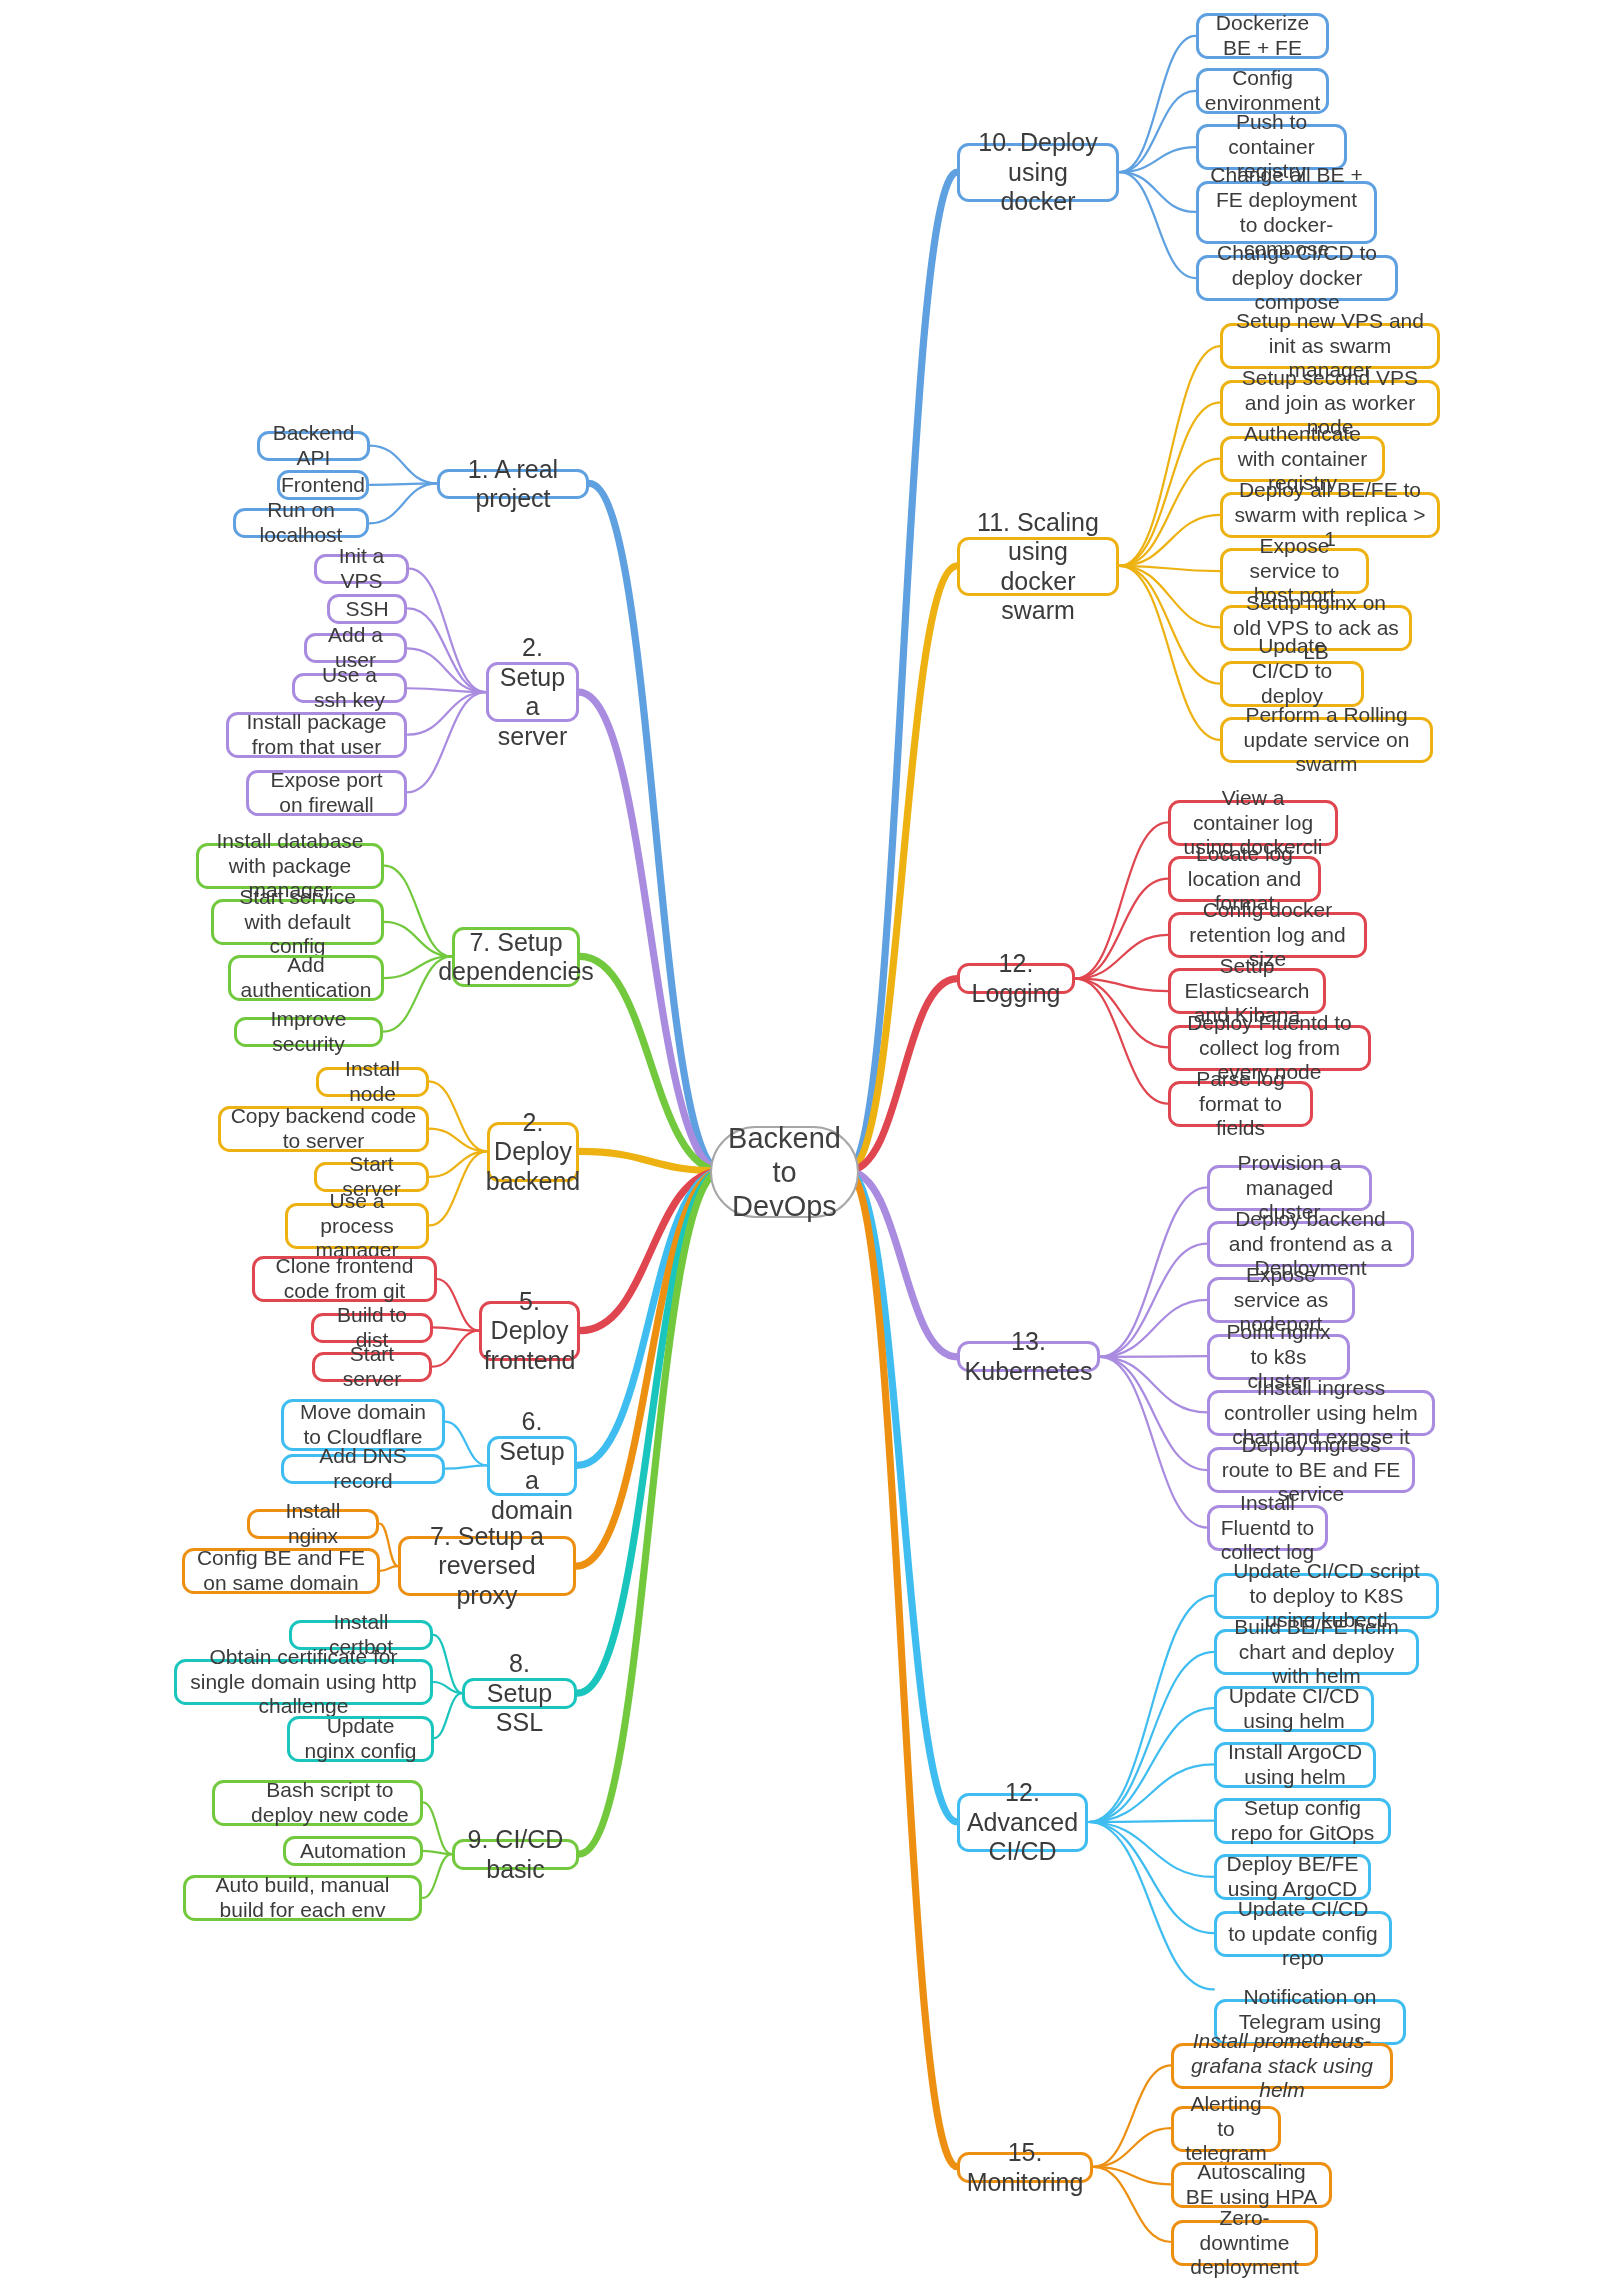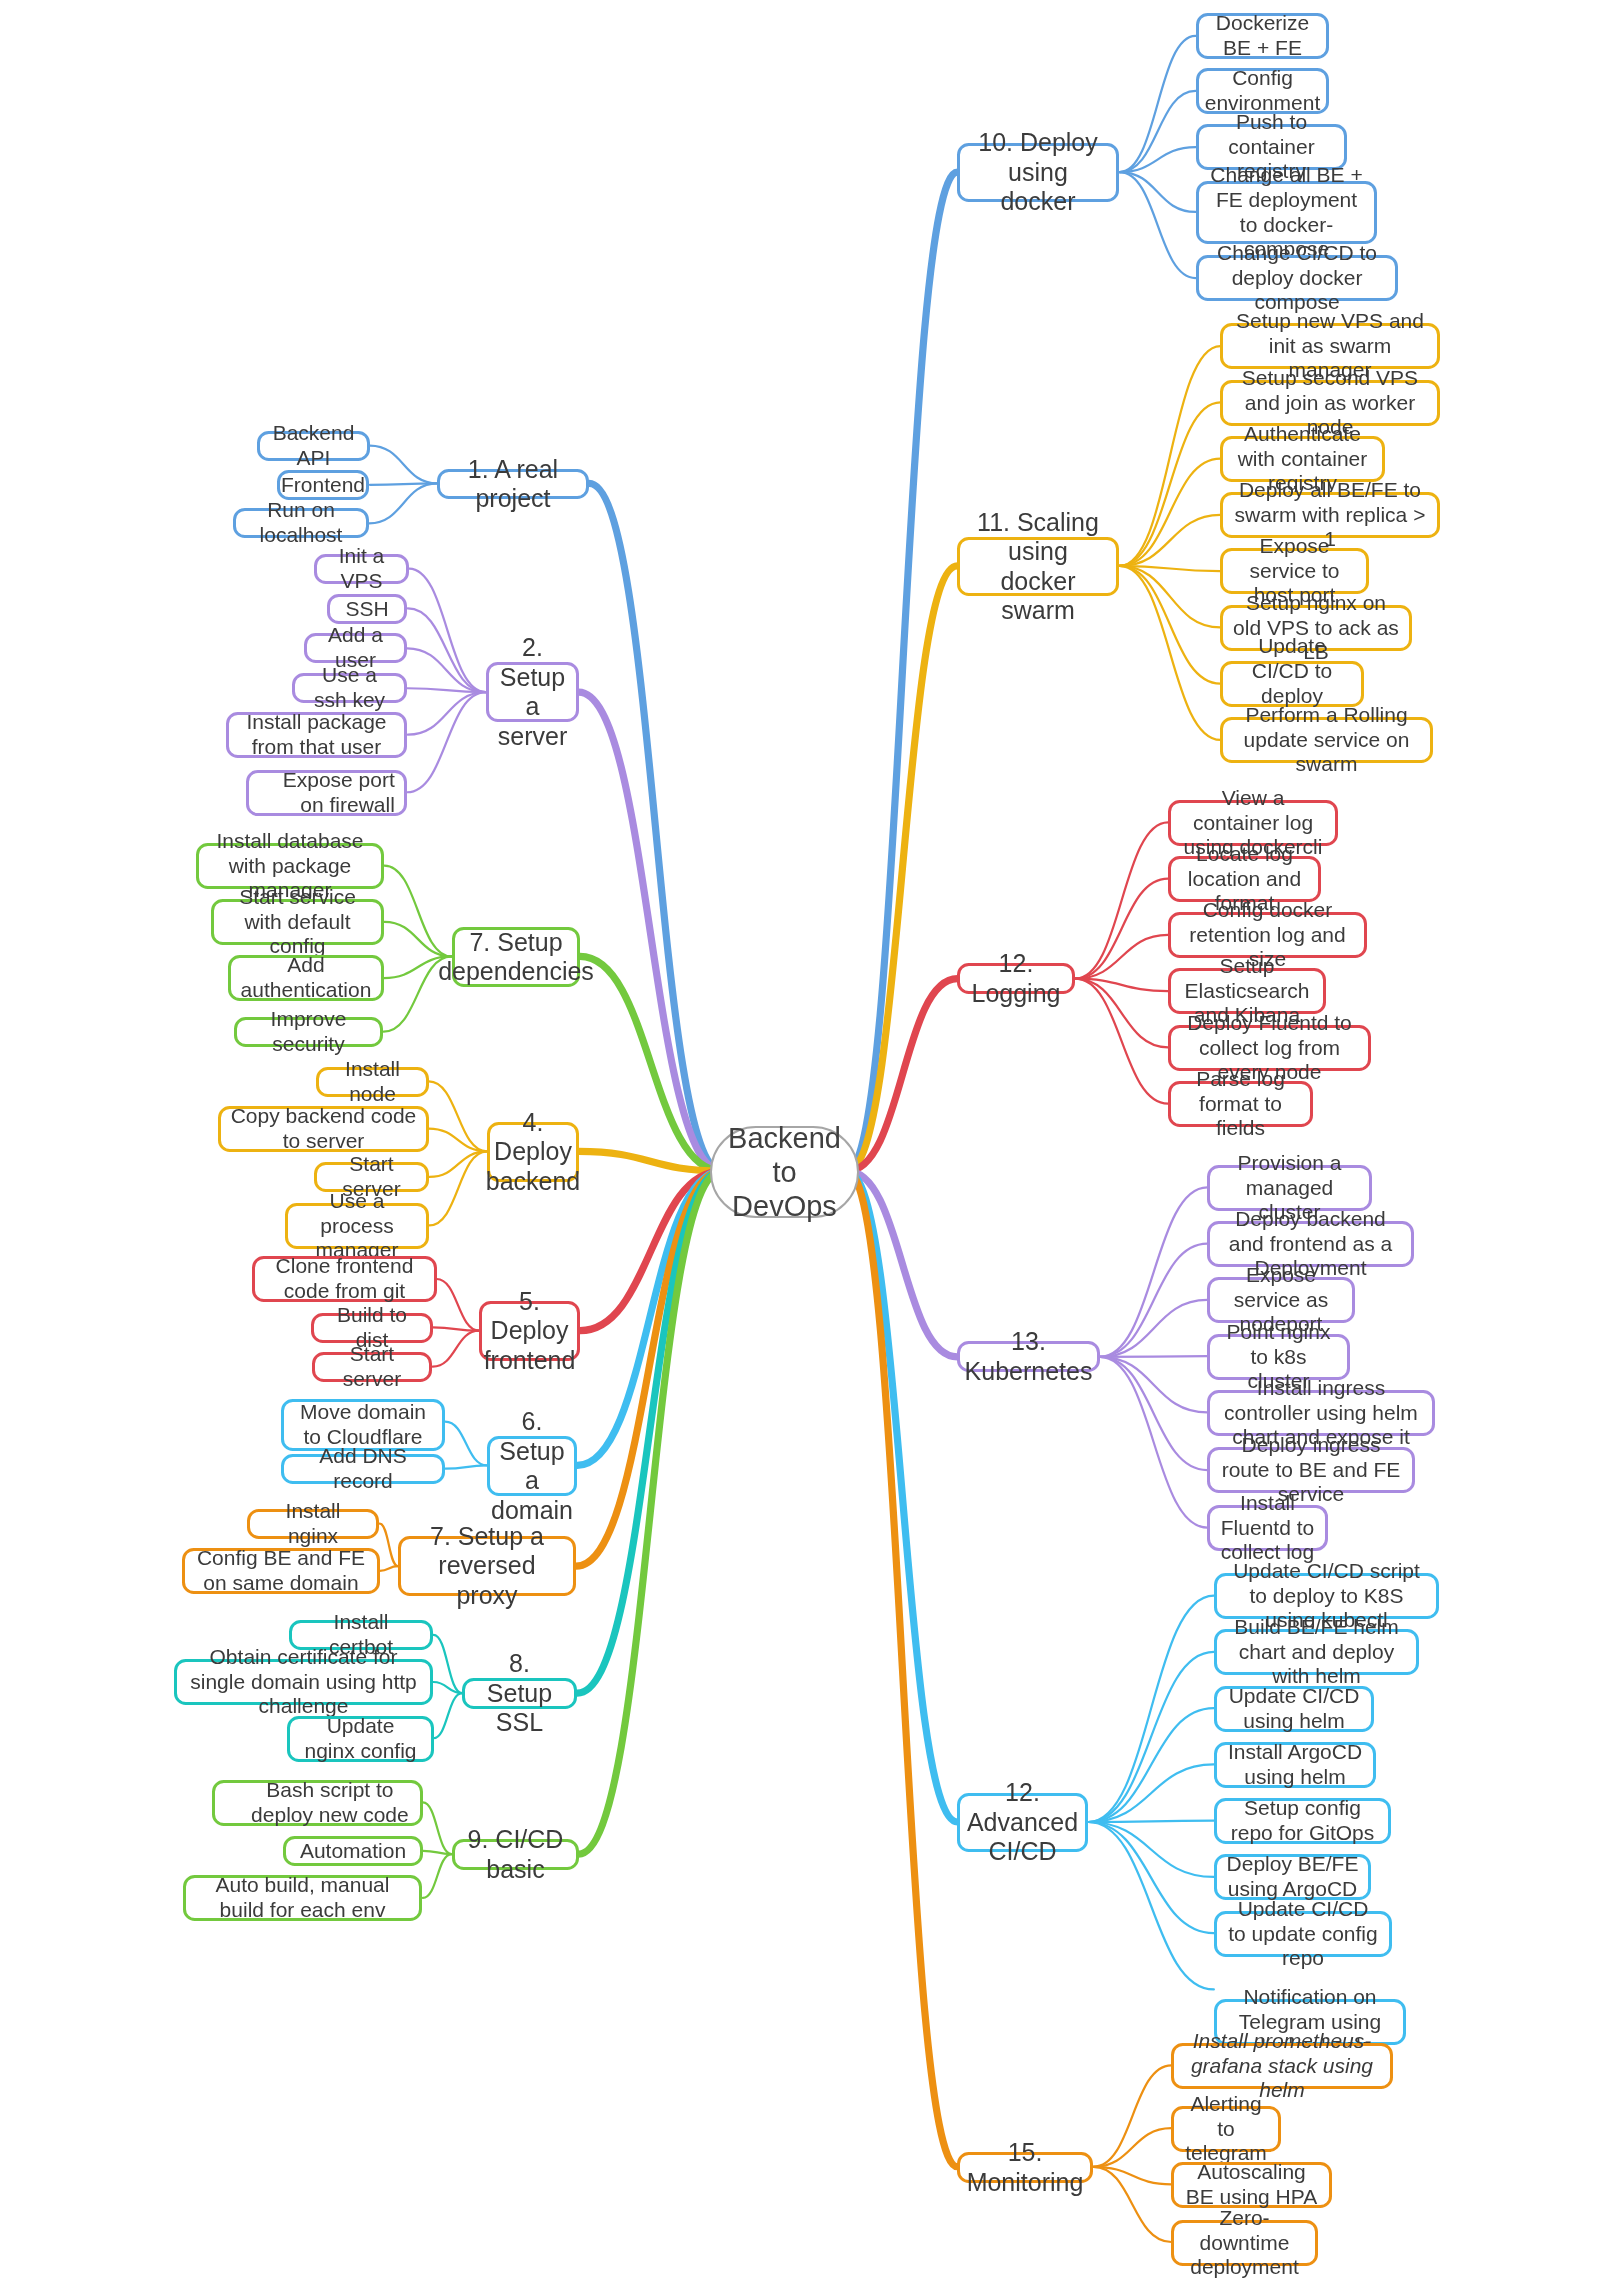--- a/index.html
+++ b/index.html
@@ -129,27 +129,27 @@
       <div class="node branch" style="left: 437px; top: 469px; width: 152px; height: 30px; border-color: rgb(94, 160, 224);">1. A real project</div>
       <div class="node leaf" style="left: 257px; top: 431px; width: 113px; height: 30px; border-color: rgb(94, 160, 224);">Backend API</div>
       <div class="node leaf" style="left: 277px; top: 470px; width: 92px; height: 30px; border-color: rgb(94, 160, 224);">Frontend</div>
       <div class="node leaf" style="left: 233px; top: 508px; width: 136px; height: 30px; border-color: rgb(94, 160, 224);">Run on localhost</div>
       <div class="node branch" style="left: 486px; top: 662px; width: 93px; height: 60px; border-color: rgb(169, 139, 224);">2. Setup a server</div>
       <div class="node leaf" style="left: 314px; top: 554px; width: 95px; height: 30px; border-color: rgb(169, 139, 224);">Init a VPS</div>
       <div class="node leaf" style="left: 327px; top: 594px; width: 80px; height: 30px; border-color: rgb(169, 139, 224);">SSH</div>
       <div class="node leaf" style="left: 304px; top: 633px; width: 103px; height: 30px; border-color: rgb(169, 139, 224);">Add a user</div>
       <div class="node leaf" style="left: 292px; top: 673px; width: 115px; height: 30px; border-color: rgb(169, 139, 224);">Use a ssh key</div>
       <div class="node leaf" style="left: 226px; top: 712px; width: 181px; height: 46px; border-color: rgb(169, 139, 224);">Install package from that user</div>
-      <div class="node leaf" style="left: 246px; top: 770px; width: 161px; height: 46px; border-color: rgb(169, 139, 224); text-align: right;">Expose port on firewall</div>
+      <div class="node leaf" style="left: 246px; top: 770px; width: 161px; height: 46px; border-color: rgb(169, 139, 224);">Expose port on firewall</div>
       <div class="node branch" style="left: 452px; top: 927px; width: 128px; height: 60px; border-color: rgb(115, 201, 62);">7. Setup dependencies</div>
       <div class="node leaf" style="left: 196px; top: 843px; width: 188px; height: 46px; border-color: rgb(115, 201, 62);">Install database with package manager</div>
       <div class="node leaf" style="left: 211px; top: 899px; width: 173px; height: 46px; border-color: rgb(115, 201, 62);">Start service with default config</div>
       <div class="node leaf" style="left: 228px; top: 955px; width: 156px; height: 46px; border-color: rgb(115, 201, 62);">Add authentication</div>
       <div class="node leaf" style="left: 234px; top: 1017px; width: 149px; height: 30px; border-color: rgb(115, 201, 62);">Improve security</div>
-      <div class="node branch" style="left: 487px; top: 1122px; width: 92px; height: 60px; border-color: rgb(237, 178, 17);">4. Deploy backend</div>
+      <div class="node branch" style="left: 487px; top: 1122px; width: 92px; height: 60px; border-color: rgb(237, 178, 17);">2. Deploy backend</div>
       <div class="node leaf" style="left: 316px; top: 1067px; width: 113px; height: 30px; border-color: rgb(237, 178, 17);">Install node</div>
       <div class="node leaf" style="left: 218px; top: 1106px; width: 211px; height: 46px; border-color: rgb(237, 178, 17);">Copy backend code to server</div>
       <div class="node leaf" style="left: 314px; top: 1162px; width: 115px; height: 30px; border-color: rgb(237, 178, 17);">Start server</div>
       <div class="node leaf" style="left: 285px; top: 1203px; width: 144px; height: 46px; border-color: rgb(237, 178, 17);">Use a process manager</div>
       <div class="node branch" style="left: 479px; top: 1301px; width: 101px; height: 60px; border-color: rgb(224, 70, 79);">5.  Deploy frontend</div>
       <div class="node leaf" style="left: 252px; top: 1256px; width: 185px; height: 46px; border-color: rgb(224, 70, 79);">Clone frontend code from git</div>
       <div class="node leaf" style="left: 311px; top: 1313px; width: 122px; height: 30px; border-color: rgb(224, 70, 79);">Build to dist</div>
       <div class="node leaf" style="left: 312px; top: 1352px; width: 120px; height: 30px; border-color: rgb(224, 70, 79);">Start server</div>
       <div class="node branch" style="left: 487px; top: 1436px; width: 90px; height: 60px; border-color: rgb(63, 189, 240);">6. Setup a domain</div>
       <div class="node leaf" style="left: 281px; top: 1399px; width: 164px; height: 52px; border-color: rgb(63, 189, 240);">Move domain to Cloudflare</div>

